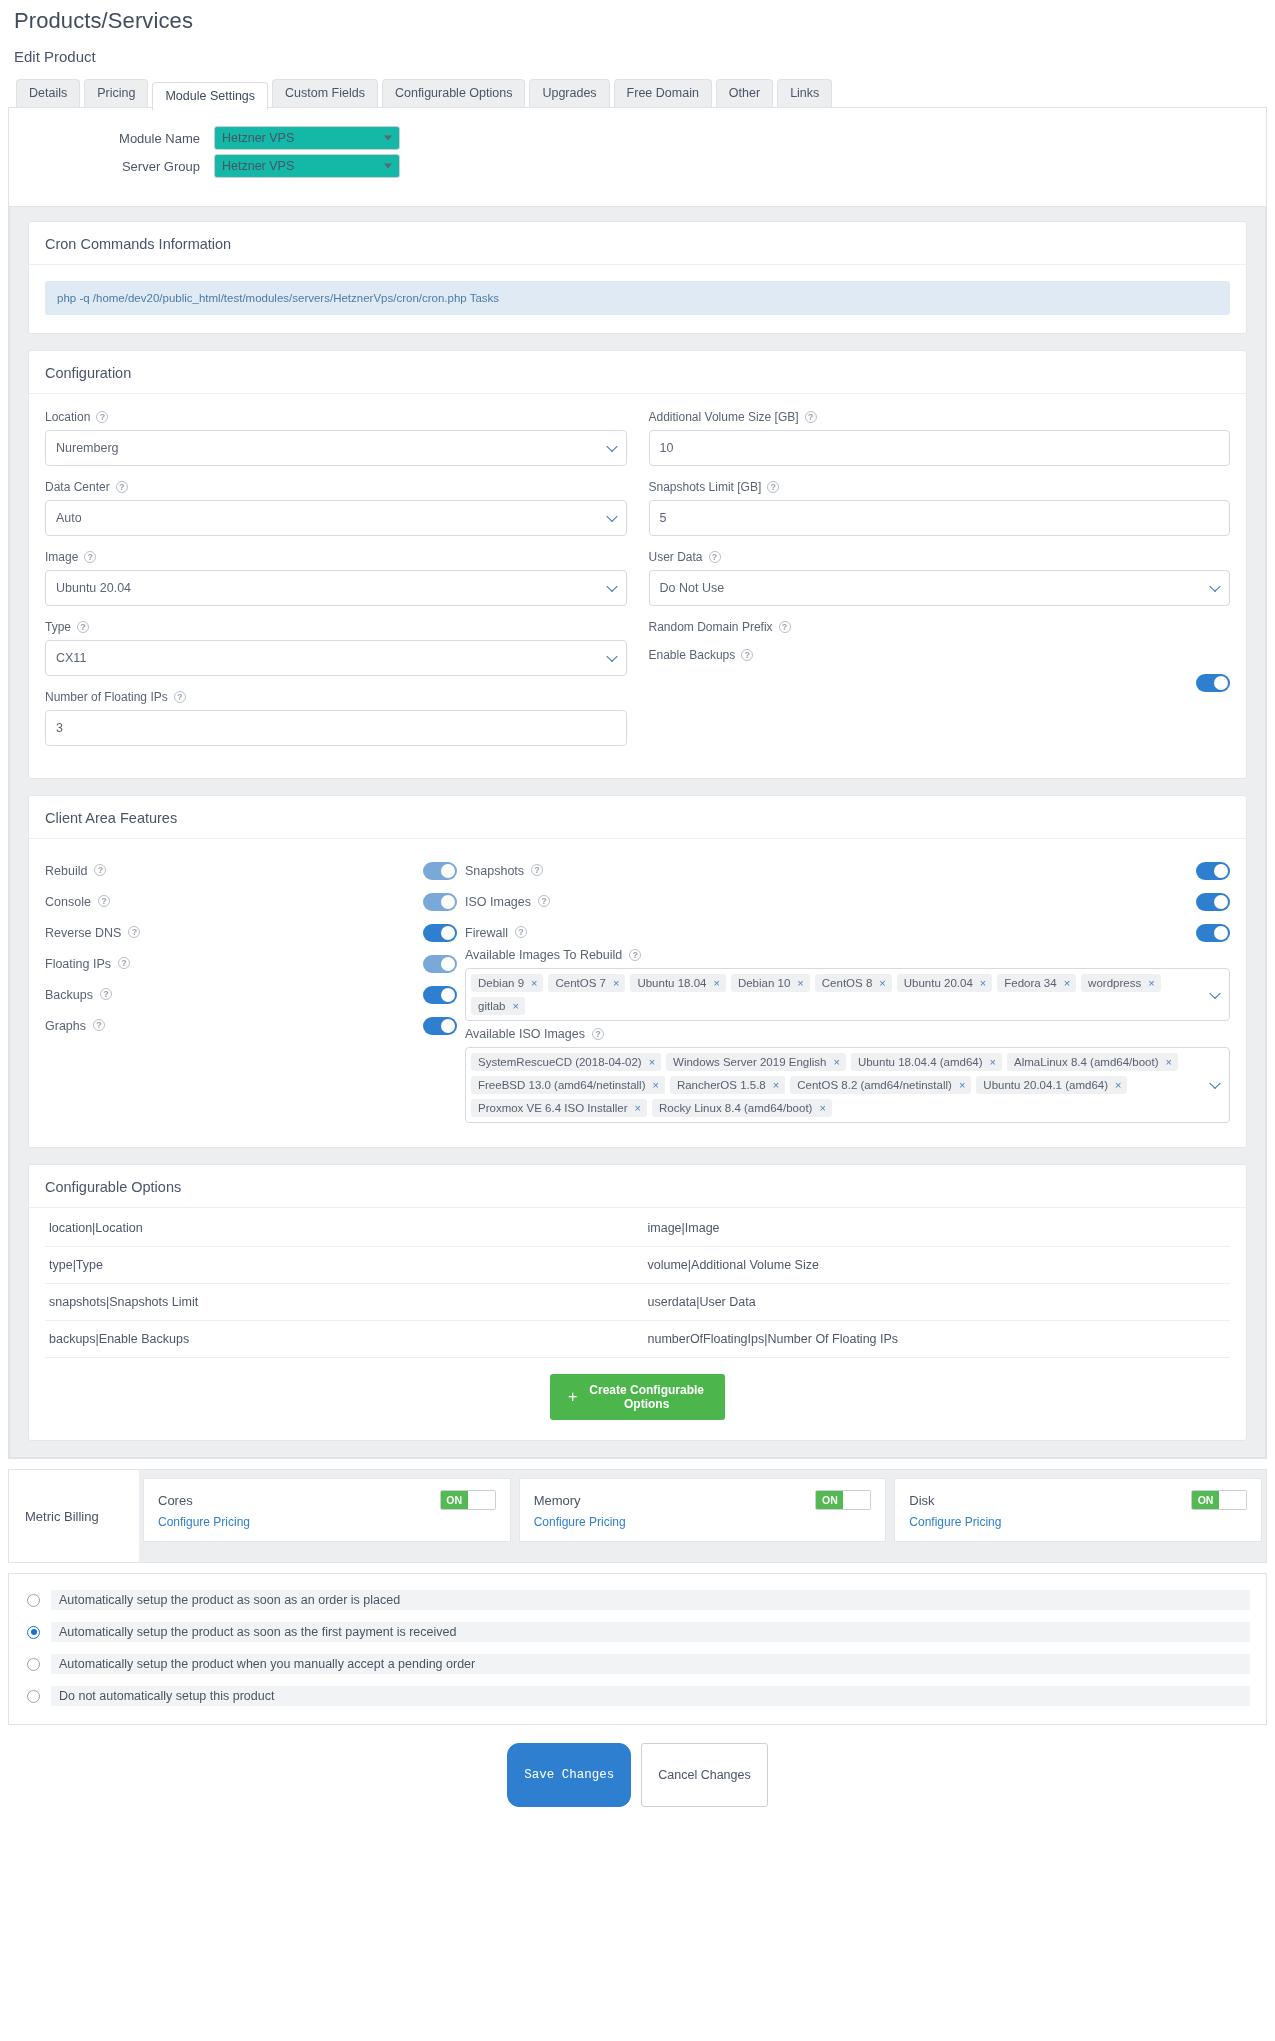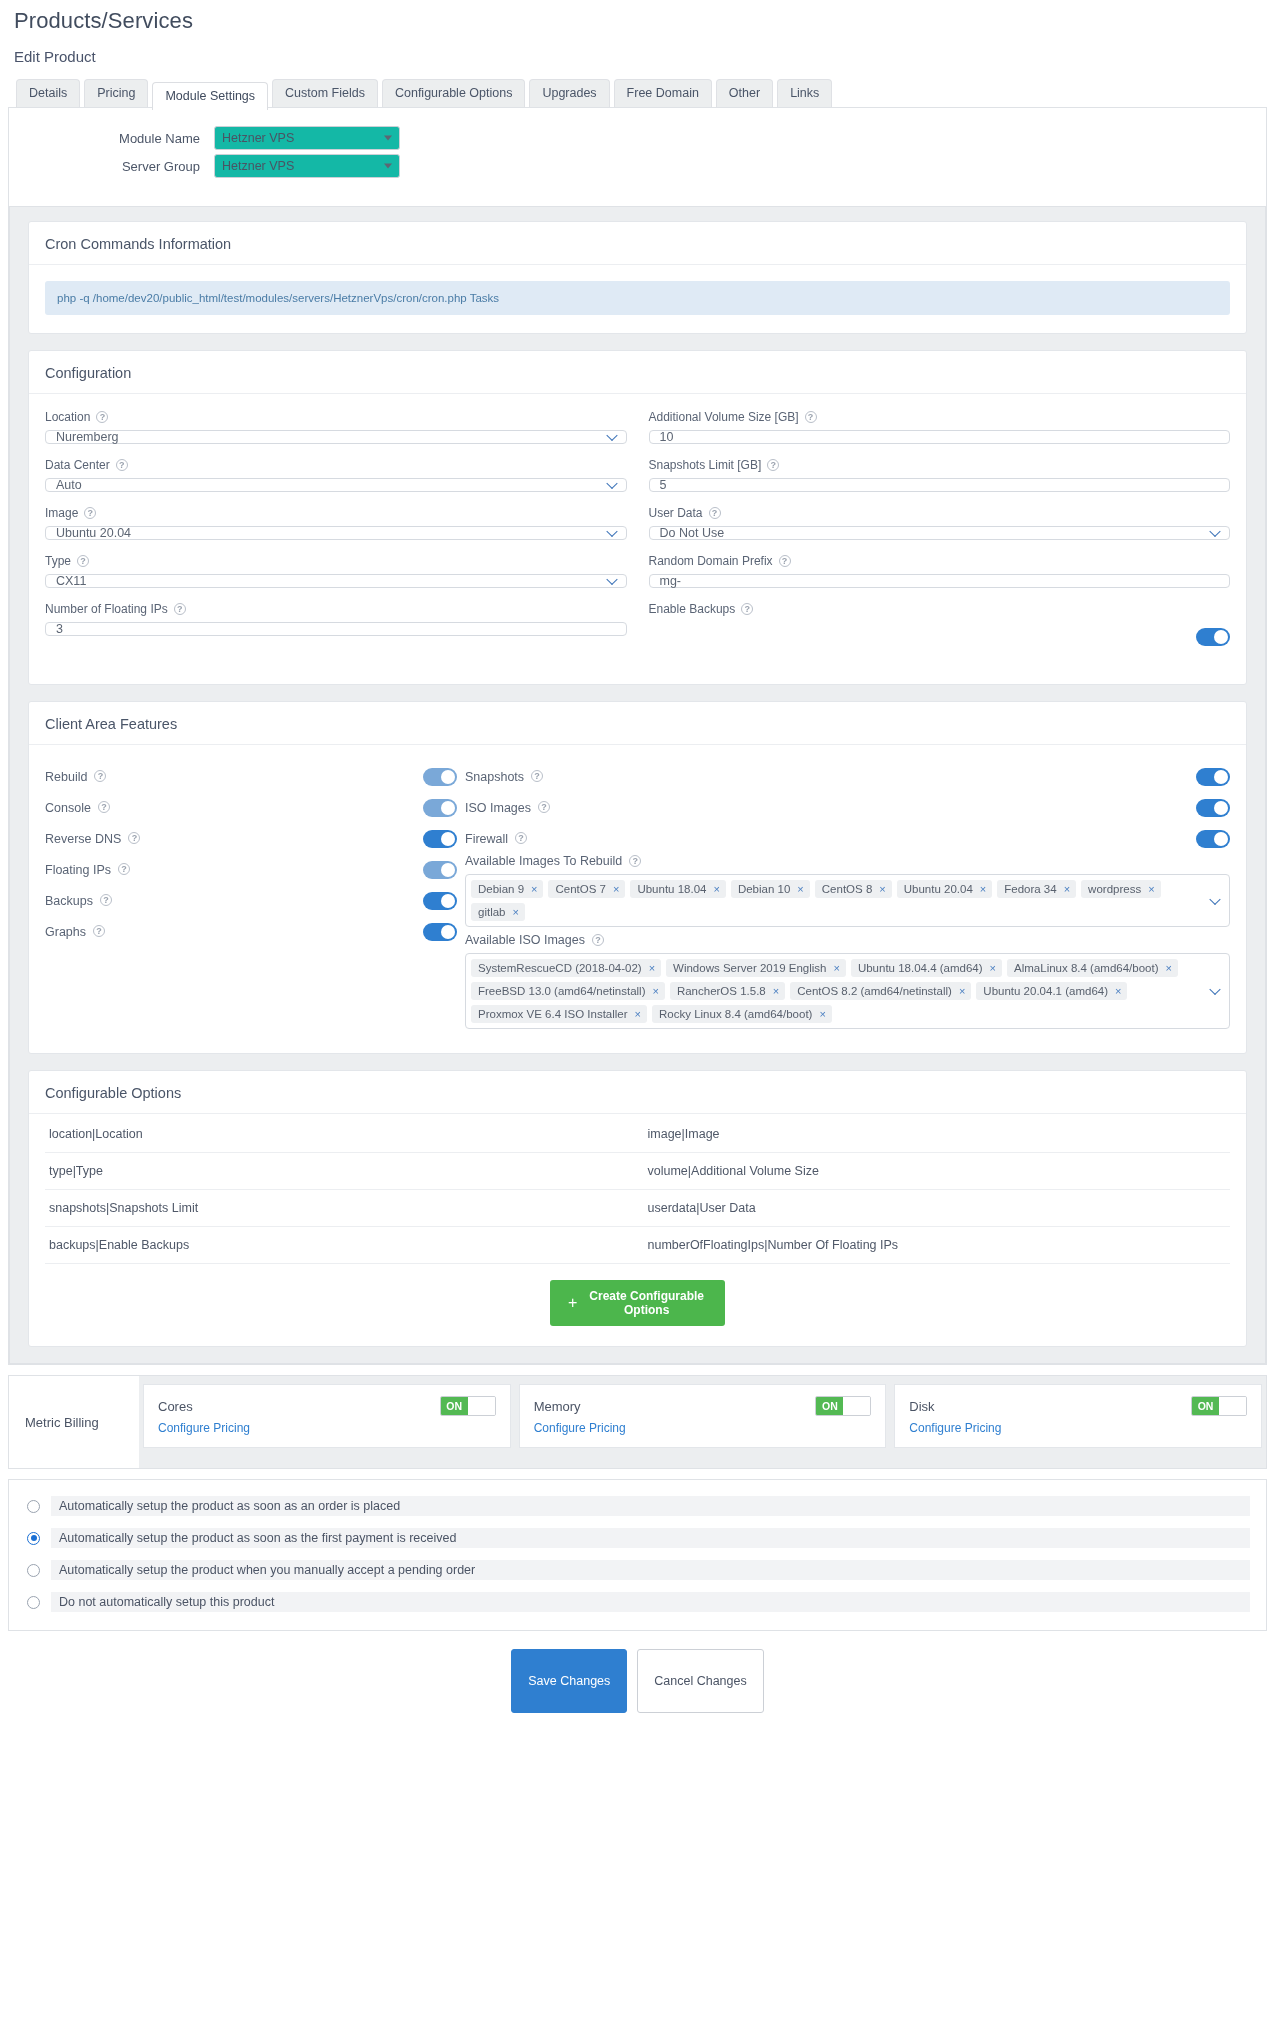--- a/index.html
+++ b/index.html
@@ -57,21 +57,21 @@
   
   .cfg-grid { display:flex; gap:22px; }
   .cfg-col { flex:1; }
   .fld { margin-bottom:14px; }
   .fld-label { font-size:12px; color:#5a6475; margin-bottom:6px; display:flex; align-items:center; gap:6px; }
   .qm {
     display:inline-block; width:12px; height:12px; border:1px solid #b9bfc9; border-radius:50%;
     color:#9aa2ae; font-size:9px; line-height:10px; text-align:center; font-weight:700;
   }
   .ctrl {
-    height:14px; border:1px solid #d6dae0; border-radius:4px; background:#fff;
+    height:36px; border:1px solid #d6dae0; border-radius:4px; background:#fff;
     display:flex; align-items:center; padding:0 10px; font-size:12.5px; color:#5d6674; position:relative;
   }
   .ctrl.select { padding-right:26px; cursor:pointer; }
   .ctrl .chev {
     position:absolute; right:10px; top:50%; width:8px; height:8px;
     border-right:1.6px solid #3c73b8; border-bottom:1.6px solid #3c73b8;
     transform:translateY(-70%) rotate(45deg);
   }
 
   
@@ -141,21 +141,21 @@
   
   .radio-panel { border:1px solid #dfe2e6; background:#fff; margin-top:10px; padding:10px 8px 12px 8px; }
   .radio-row { display:flex; align-items:center; gap:11px; padding:6px 8px 6px 10px; }
   .radio-row .txt { background:#f2f3f5; padding:3px 8px; font-size:12.5px; color:#4b5465; flex:1; }
   .rb { width:13px; height:13px; border:1px solid #9aa3b0; border-radius:50%; background:#fff; flex:none; position:relative; cursor:pointer; }
   .rb.on { border-color:#1a6fd4; }
   .rb.on::after { content:""; position:absolute; inset:2.5px; border-radius:50%; background:#1a6fd4; }
 
   
   .footer { display:flex; justify-content:center; gap:10px; padding:18px 0 14px 0; }
-  .btn-save { background:#2f7fd0; color:#fff; border:1px solid #2f7fd0; border-radius:3px; padding:8px 16px; font-size:12.5px; cursor:pointer; font-family:Liberation Sans, sans-serif; }
+  .btn-save { background:#2f7fd0; color:#fff; border:1px solid #2f7fd0; border-radius:12px; padding:8px 16px; font-size:12.5px; cursor:pointer; font-family:Liberation Mono, monospace; }
   .btn-cancel { background:#fff; color:#4b5465; border:1px solid #ccd0d6; border-radius:3px; padding:24px 16px; font-size:12.5px; cursor:pointer; font-family:"Liberation Sans",sans-serif; }
 </style>
 </head>
 <body>
 
 <div class="page">
 
   <div class="page-title">Products/Services</div>
   <div class="sub-title">Edit Product</div>
 
@@ -280,23 +280,20 @@
                   </div>
                   <div class="ctrl select">
                     <span>Do Not Use</span>
                     <span class="chev"></span>
                   </div>
                 </div>
                 <div class="fld">
                   <div class="fld-label">
                     <span>Random Domain Prefix</span>
                     <span class="qm">?</span>
-                  </div>
-                  <div class="ctrl">
-                    <span>mg-</span>
                   </div>
                 </div>
                 <div class="fld">
                   <div class="fld-label">
                     <span>Enable Backups</span>
                     <span class="qm">?</span>
                   </div>
                   <div style="height: 30px; display: flex; align-items: center; justify-content: flex-end;">
                     <div class="tgl"></div>
                   </div>

